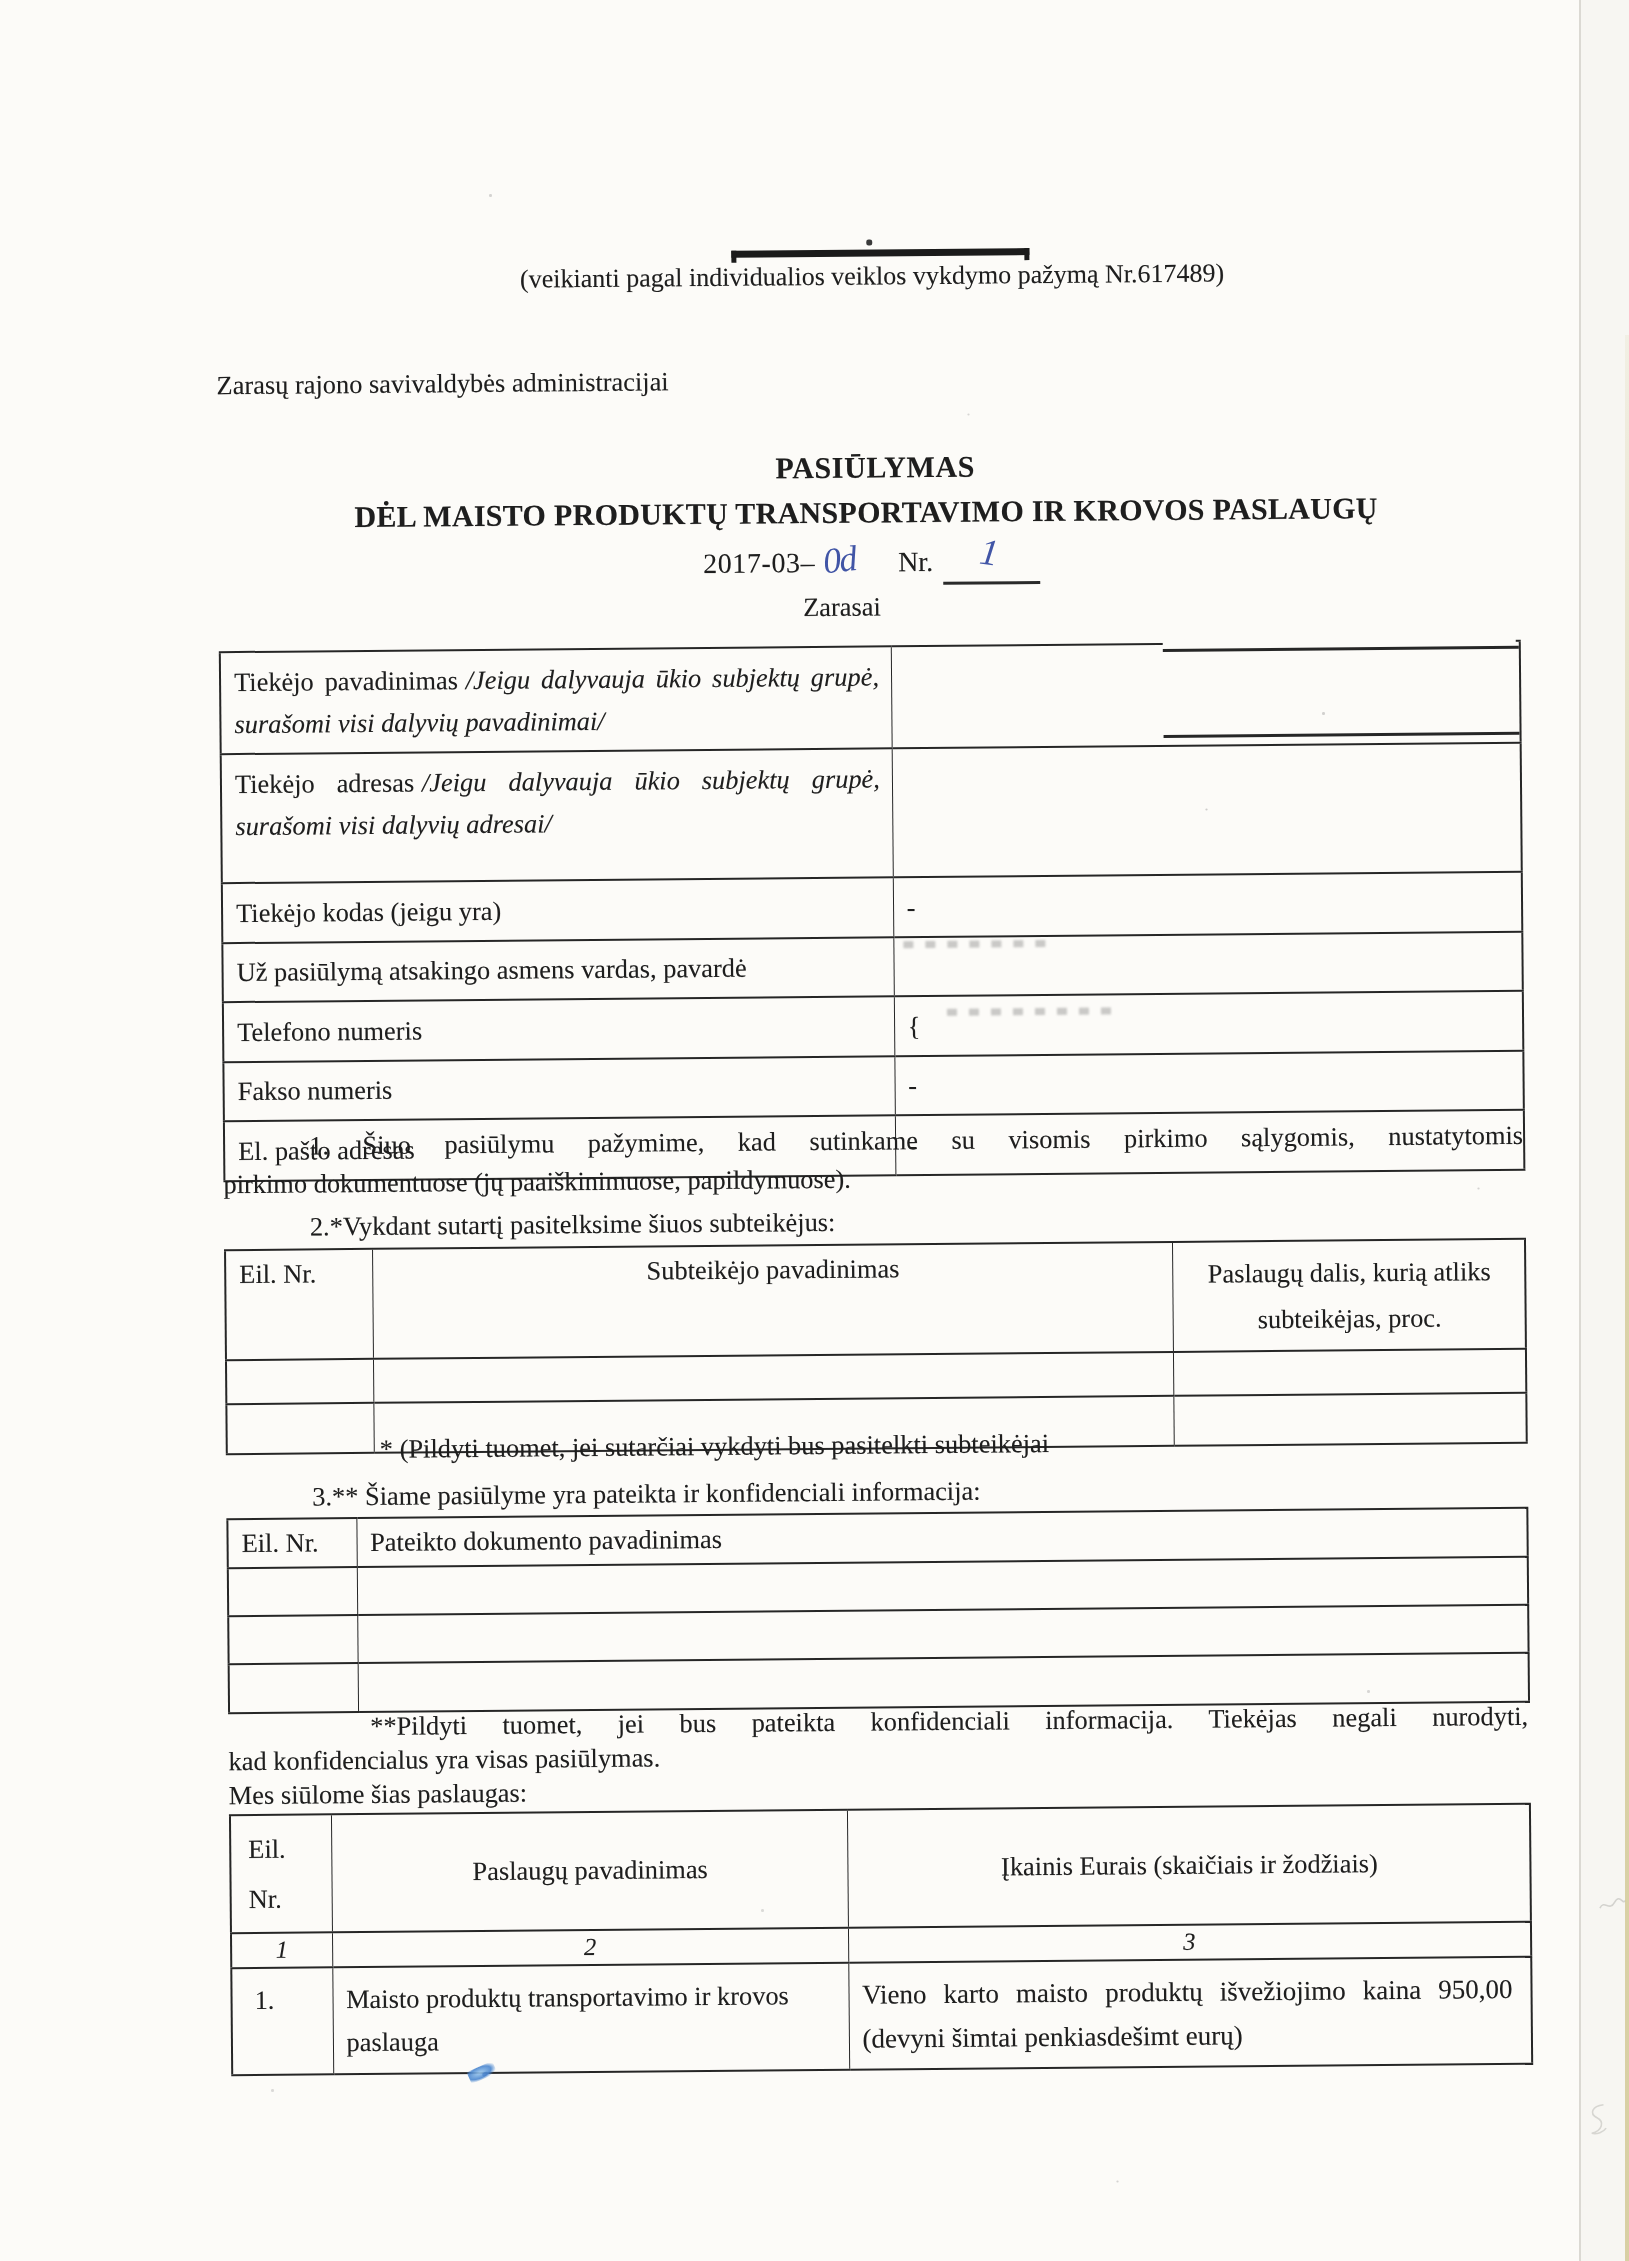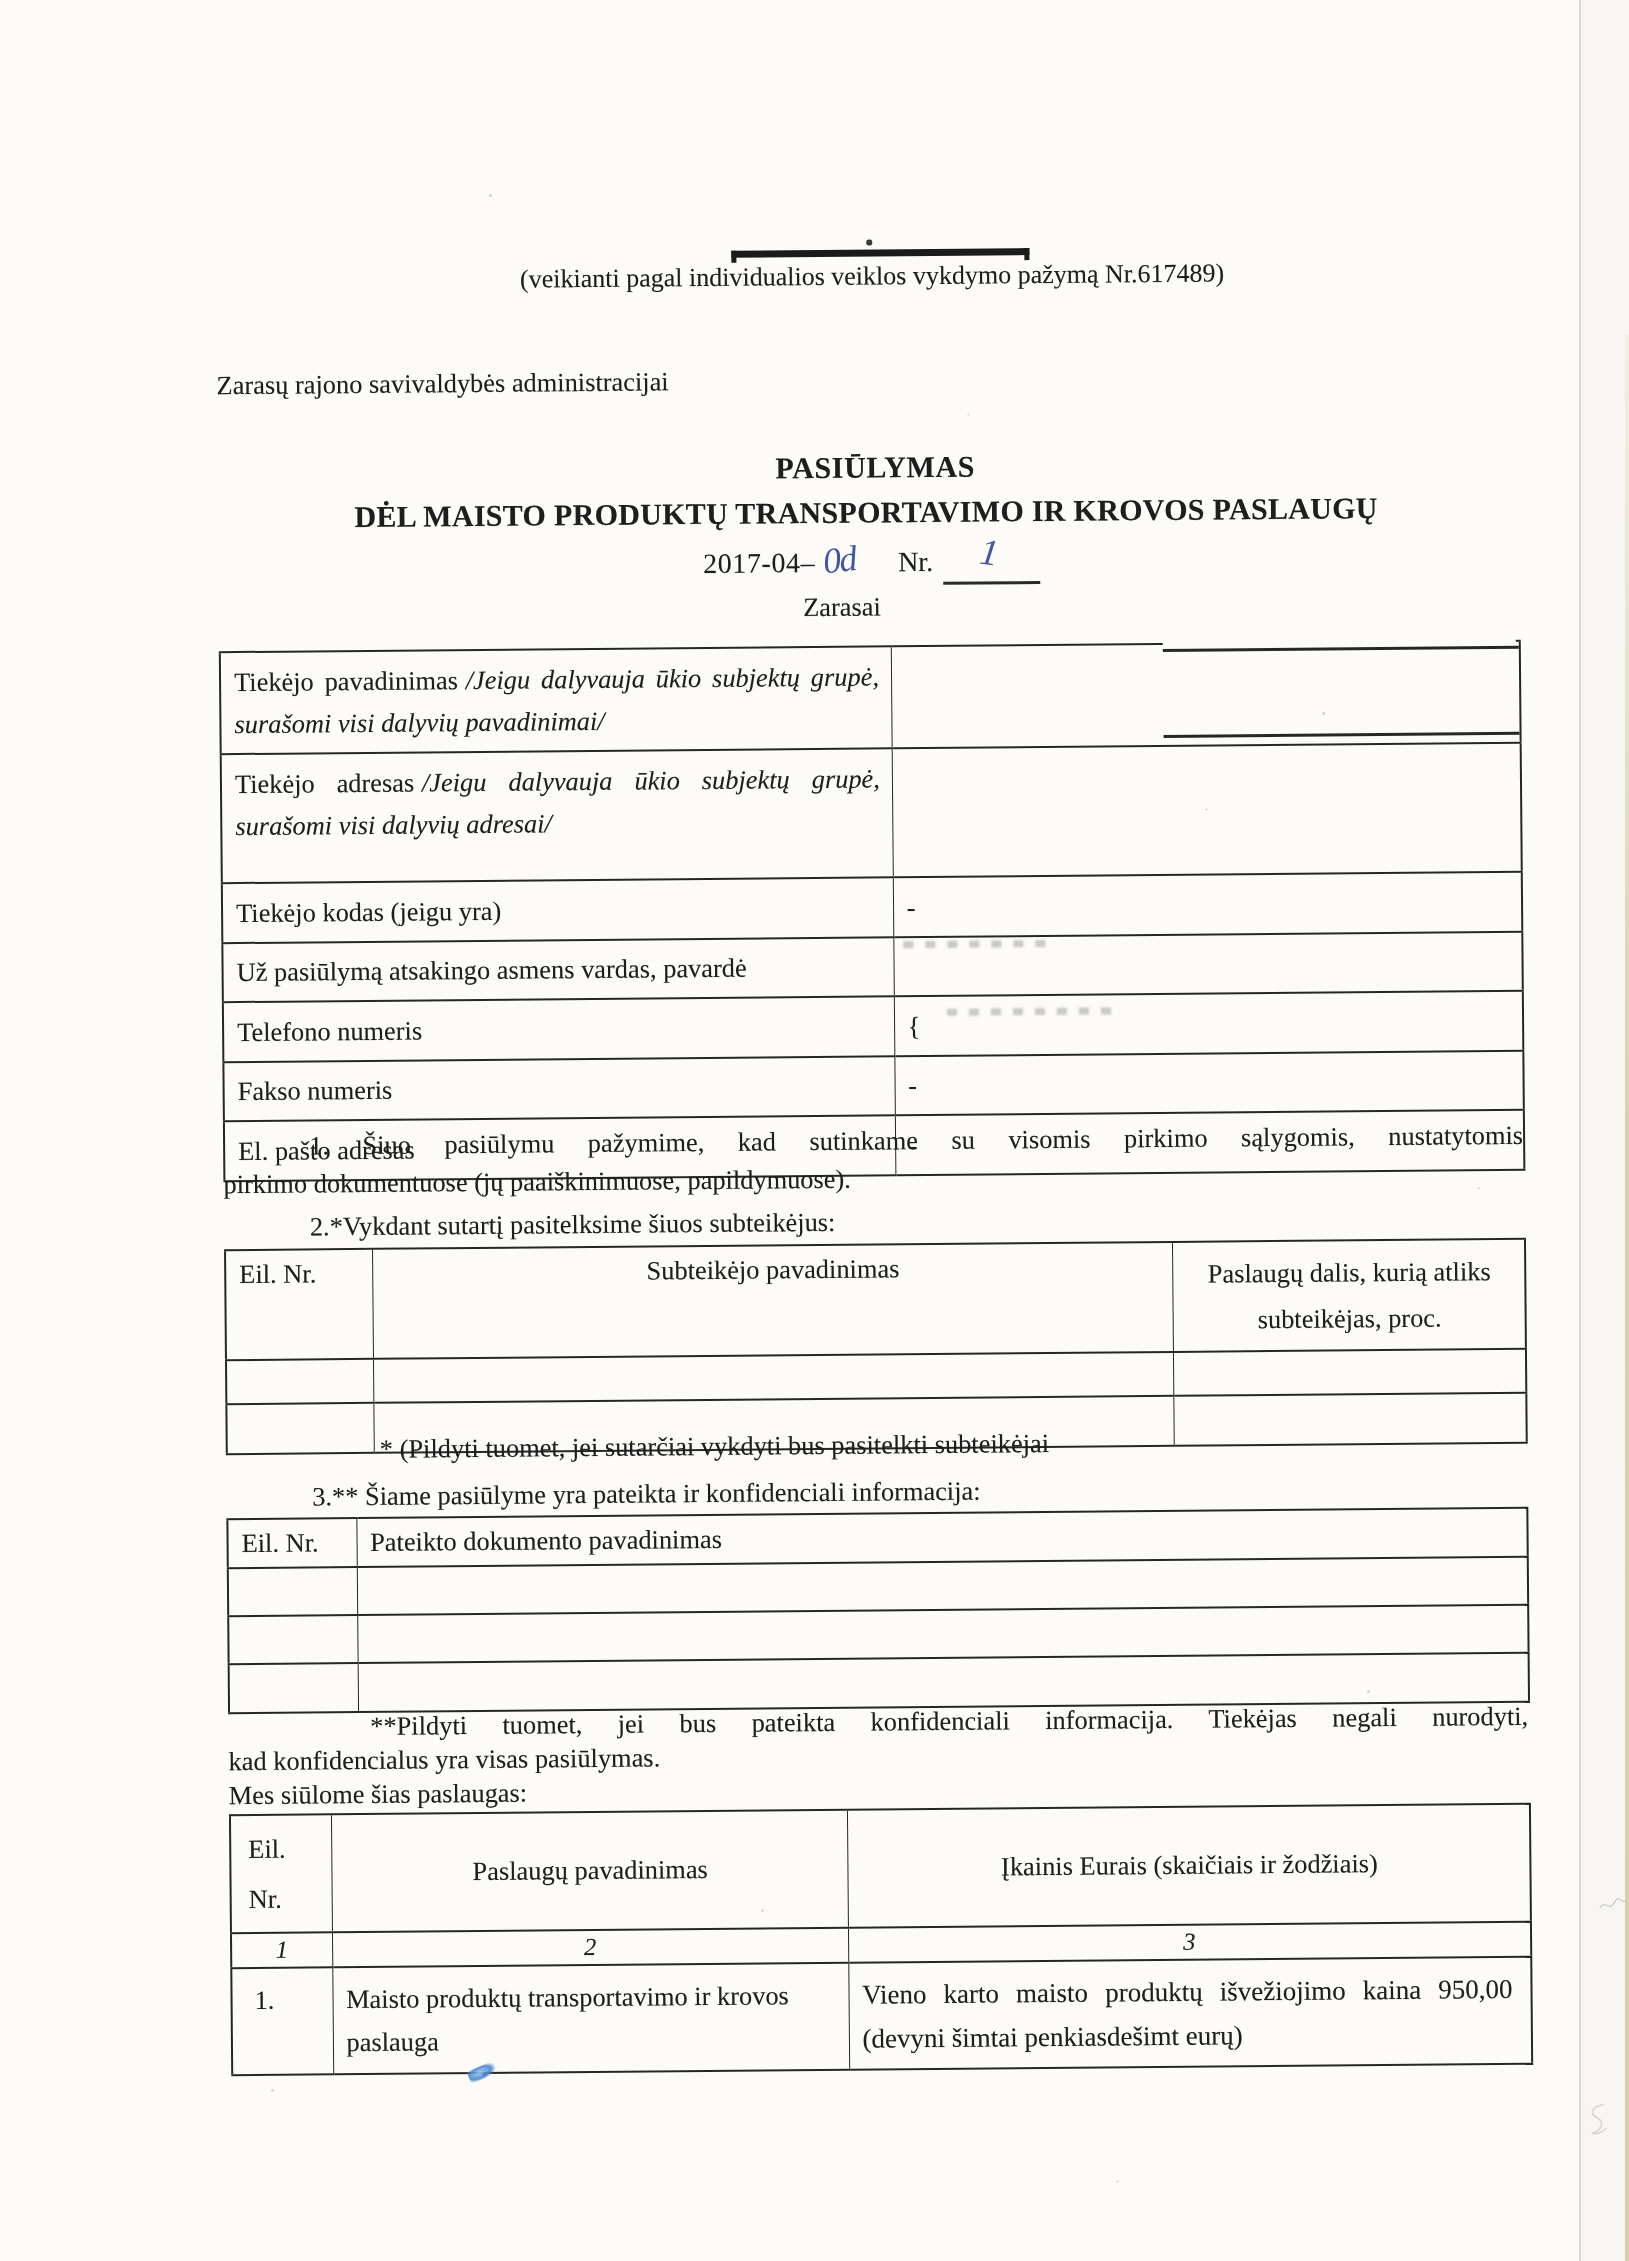--- a/index.html
+++ b/index.html
@@ -104,21 +104,21 @@
 
     <div class="abs redact-bar"></div>
     <div class="abs bar-remnant"></div>
 
     <div class="abs txt activity-note">(veikianti pagal individualios veiklos vykdymo pažymą Nr.617489)</div>
     <div class="abs txt recipient">Zarasų rajono savivaldybės administracijai</div>
     <div class="abs txt doc-title">PASIŪLYMAS</div>
     <div class="abs txt doc-subtitle">DĖL MAISTO PRODUKTŲ TRANSPORTAVIMO IR KROVOS PASLAUGŲ</div>
 
     <div class="abs date-line">
-      <span class="abs txt date-printed">2017-04–</span>
+      <span class="abs txt date-printed">2017-03–</span>
       <span class="abs hw hw-day">0d</span>
       <span class="abs txt nr-label">Nr.</span>
       <span class="abs nr-underline"></span>
       <span class="abs hw hw-one">1</span>
     </div>
     <div class="abs txt city">Zarasai</div>
 
     <table class="abs doc supplier-table txt">
       <colgroup>
           <col style="width:671px">

